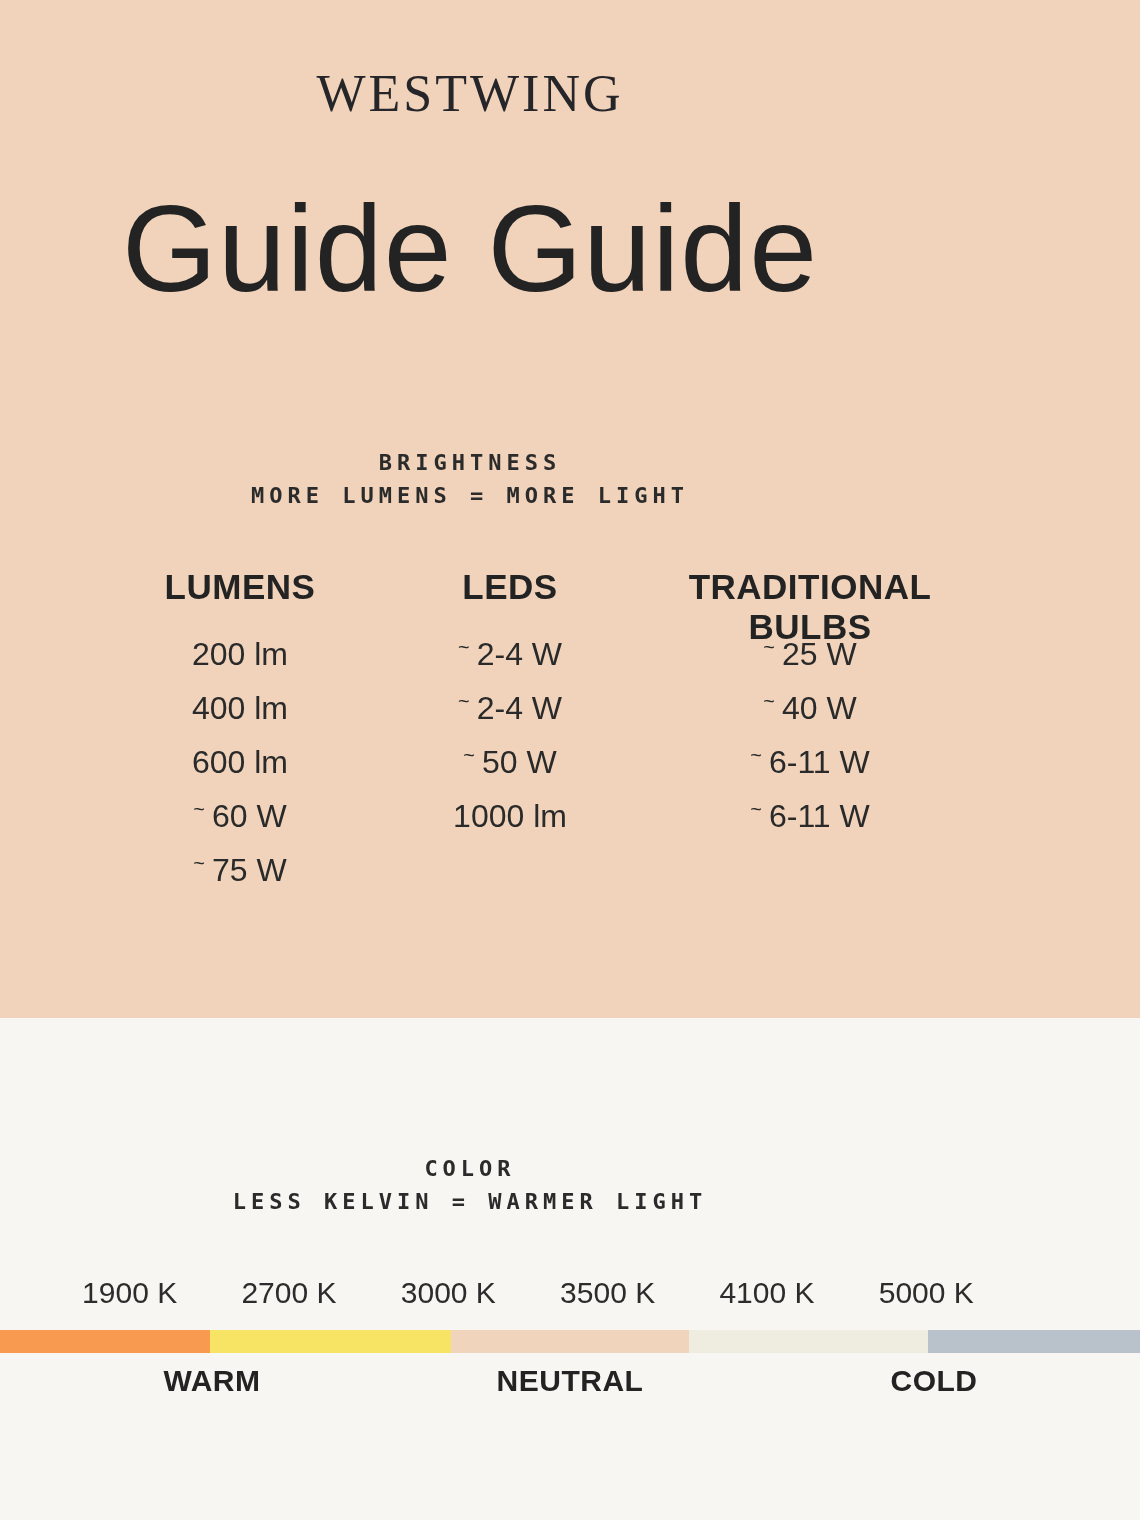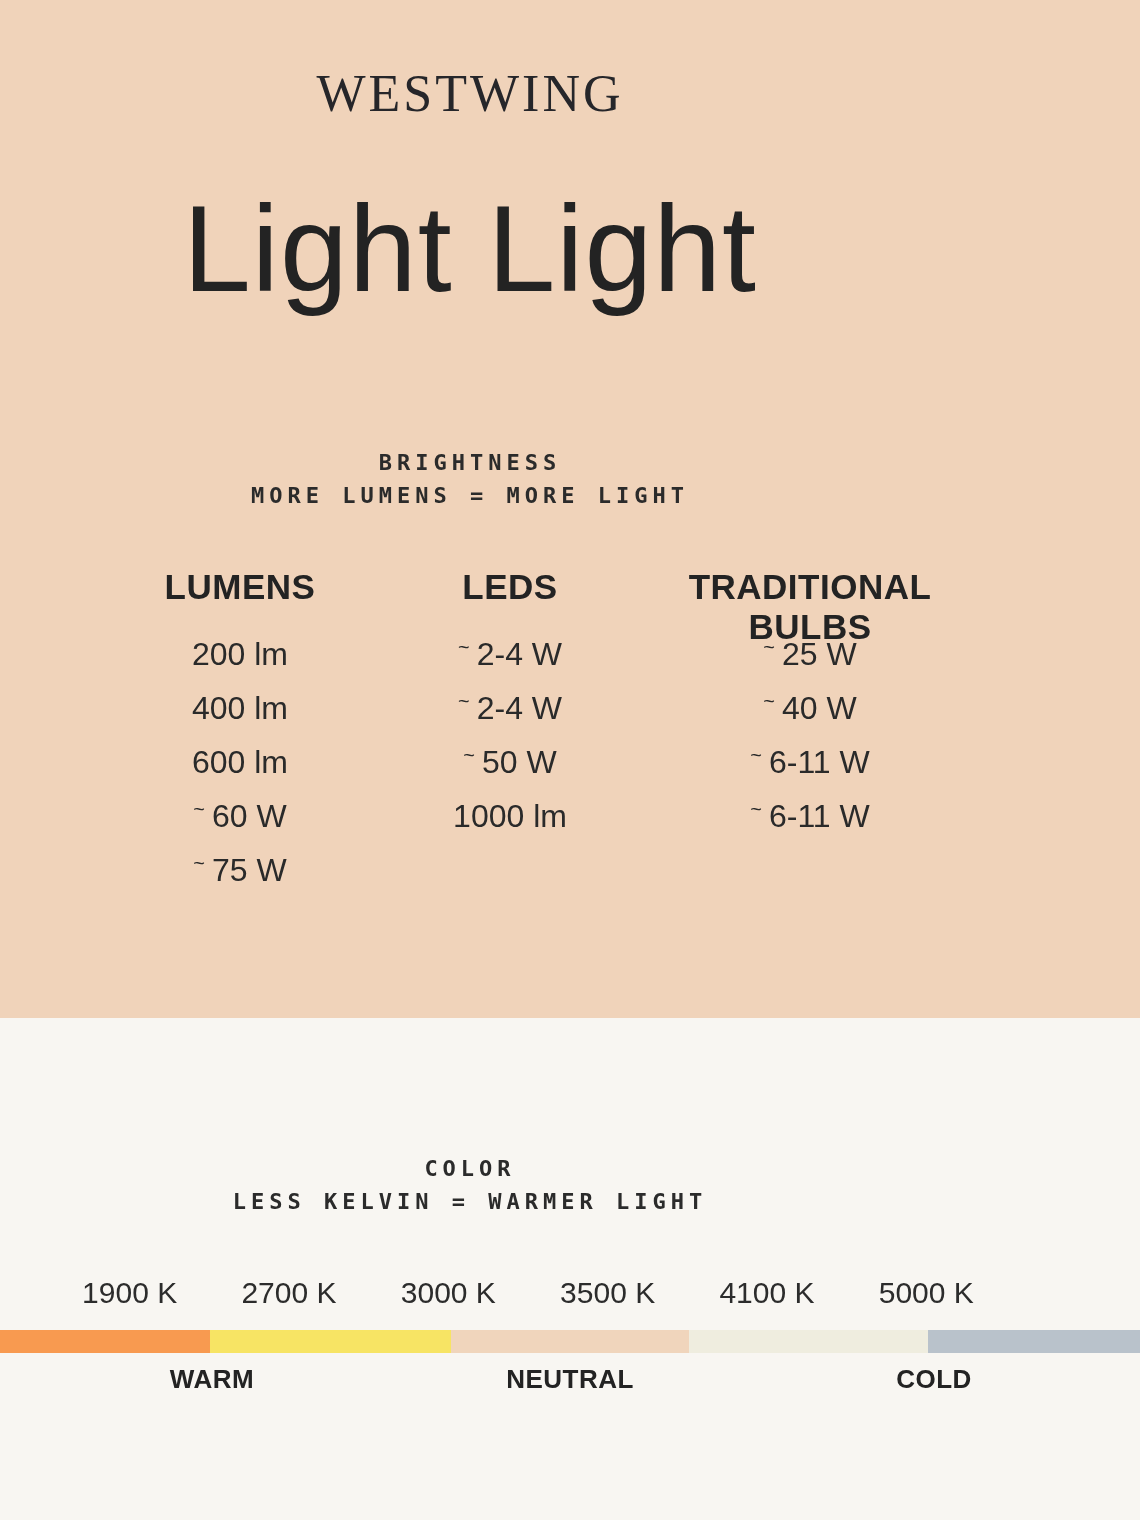--- a/index.html
+++ b/index.html
@@ -64,34 +64,34 @@
   .scale-bar {
     position:absolute; left:0; top:1330px; width:1140px; height:23px;
     display:flex;
   }
   .scale-bar .seg { height:100%; }
   .seg-1 { width:18.4%; } .seg-2 { width:21.2%; } .seg-3 { width:20.8%; }
   .seg-4 { width:21.0%; } .seg-5 { width:18.6%; }
 
   .temp-label {
     position:absolute; top:1364px; transform:translateX(-50%);
-    font-size:26px; font-weight:700; letter-spacing:0.5px; color:#232323;
+    font-size:30px; font-weight:700; letter-spacing:0.5px; color:#232323;
   }
   .temp-warm { left:212px; }
   .temp-neutral { left:570px; }
   .temp-cold { left:934px; }
 </style>
 </head>
 <body style="color: rgb(35, 35, 35);">
 
 <div class="section-top" style="background: rgb(240, 211, 186);"></div>
 <div class="section-bottom" style="background: rgb(248, 246, 242);"></div>
 
 <div class="centered brand-logo">WESTWING</div>
-<div class="centered page-title">Light Light</div>
+<div class="centered page-title">Guide Guide</div>
 
 <div class="centered mono-heading brightness-heading">BRIGHTNESS</div>
 <div class="centered mono-heading brightness-sub">MORE LUMENS = MORE LIGHT</div>
 
 <div class="lumens-table">
   <div class="cell col-header">LUMENS</div>
   <div class="cell col-header">LEDS</div>
   <div class="cell col-header">TRADITIONAL BULBS</div>
 
   <div class="cell value-cell">200 lm</div>

